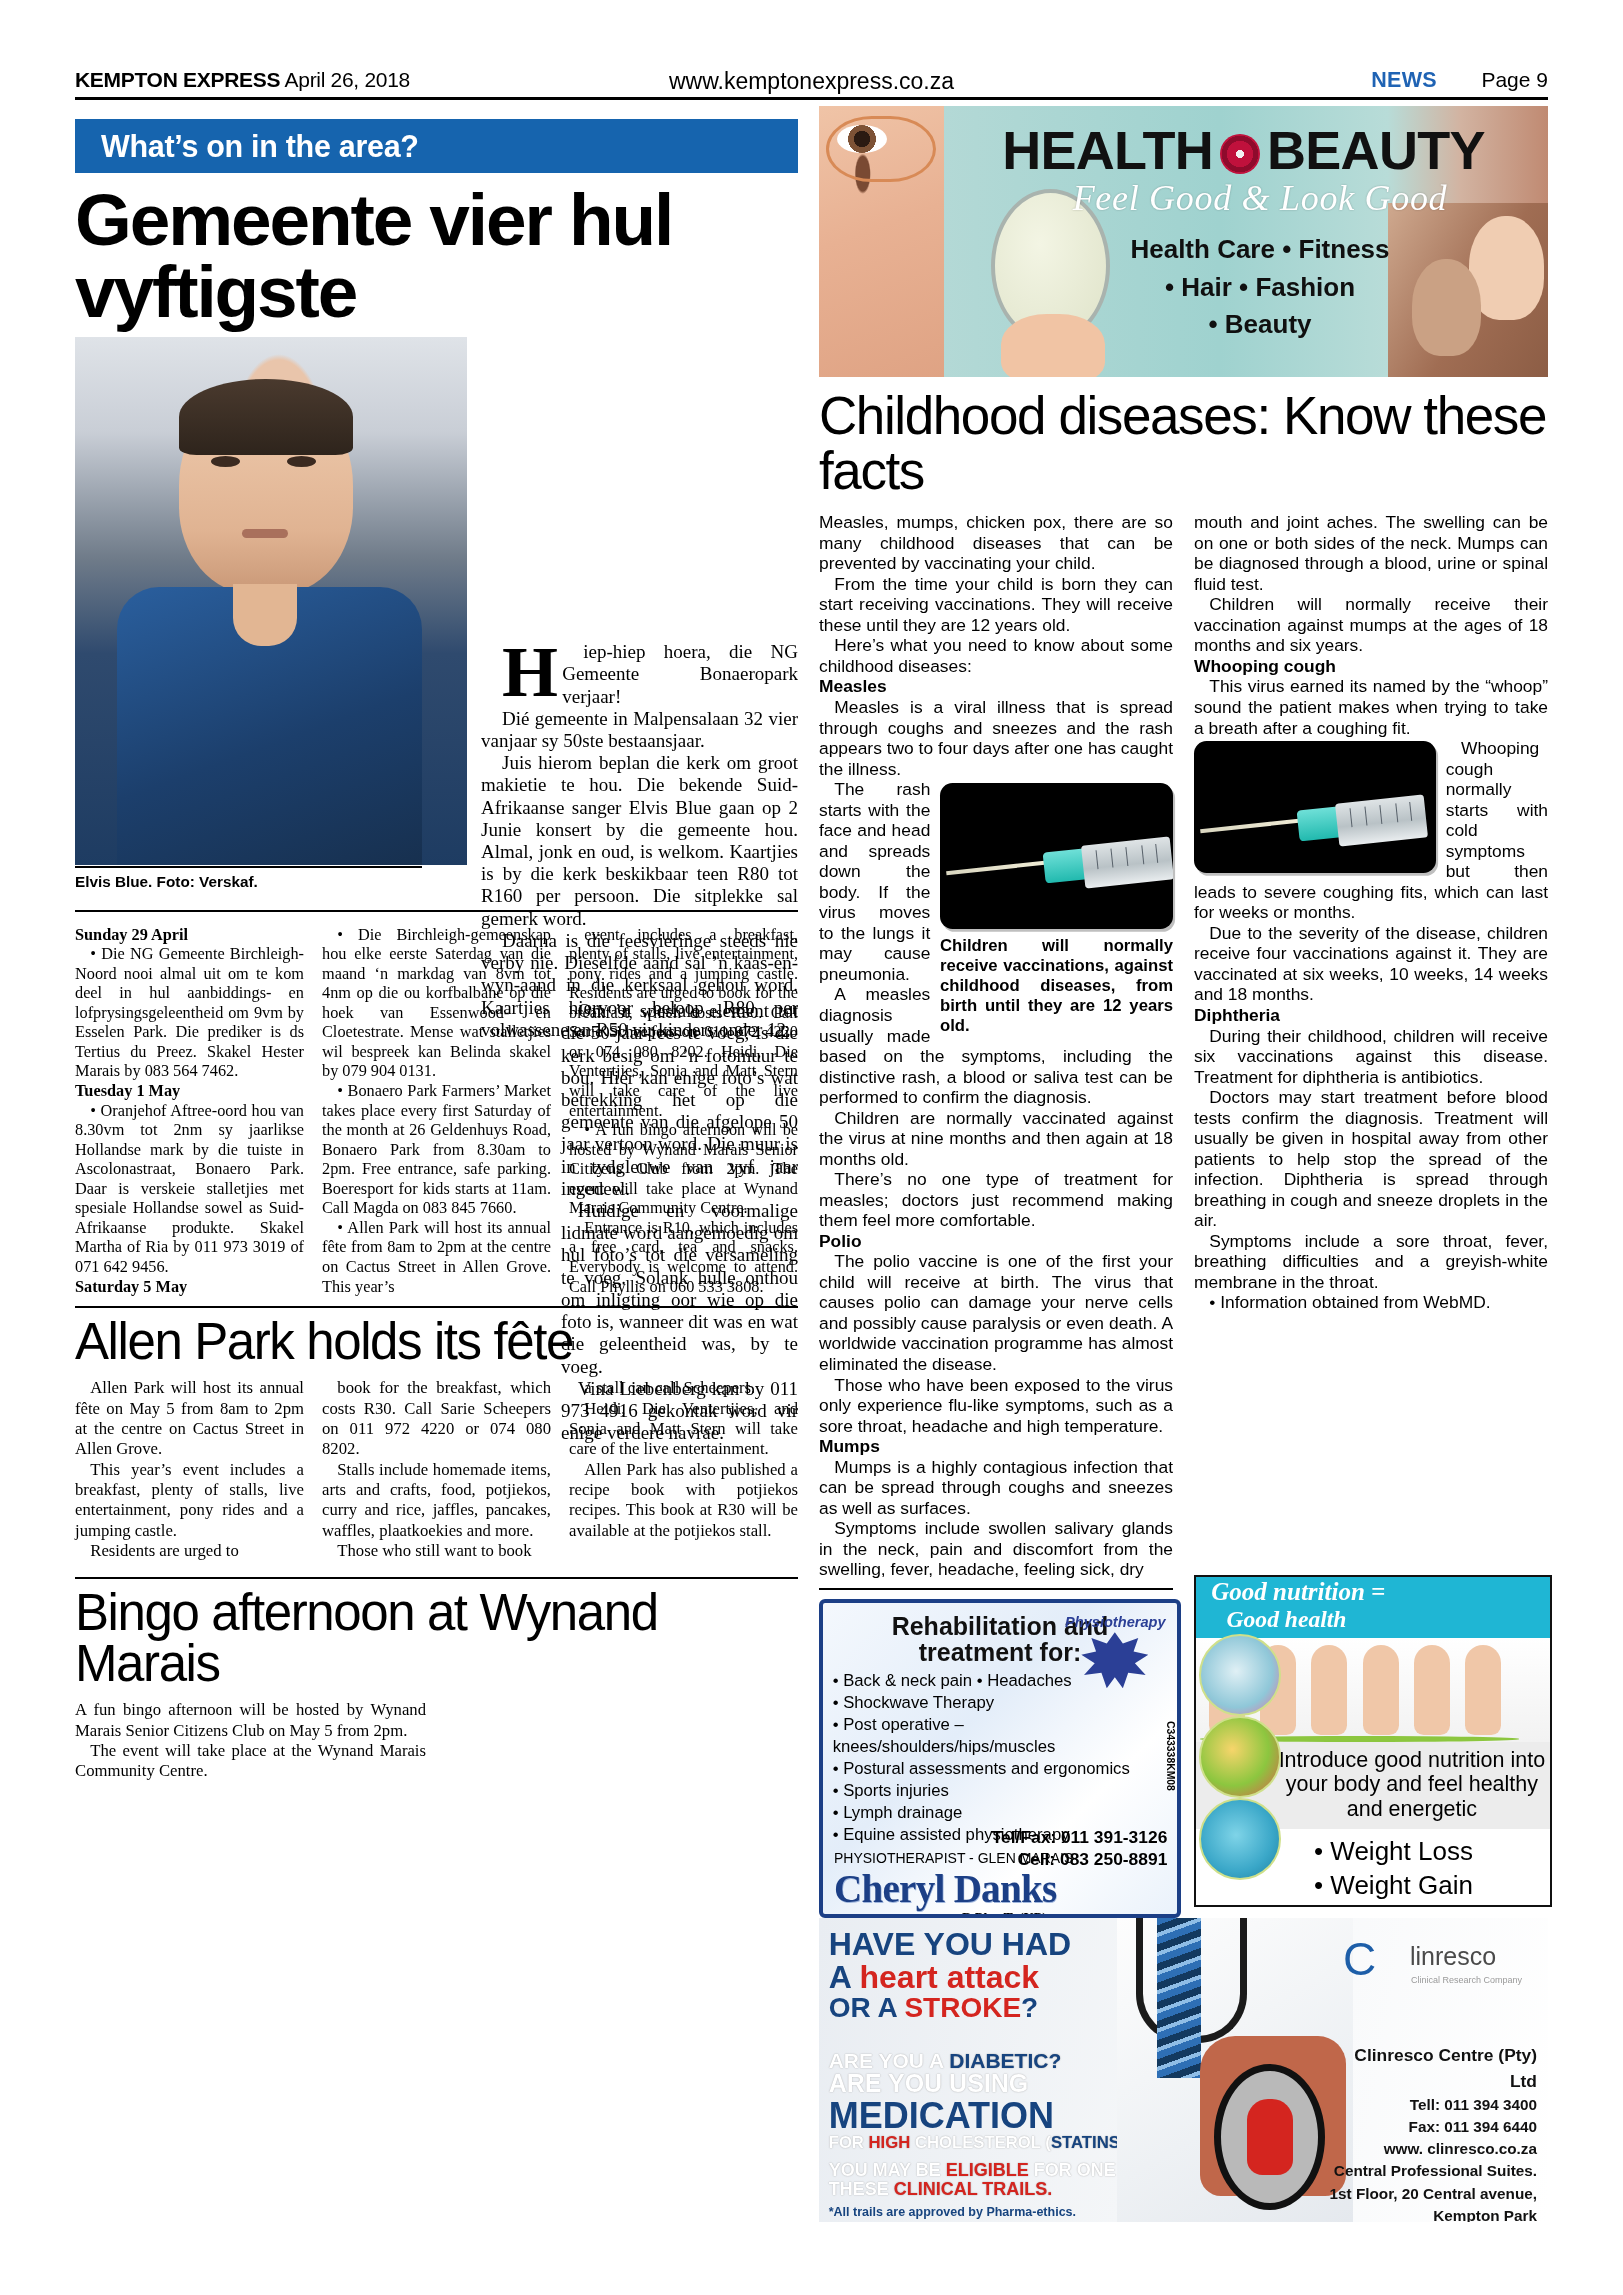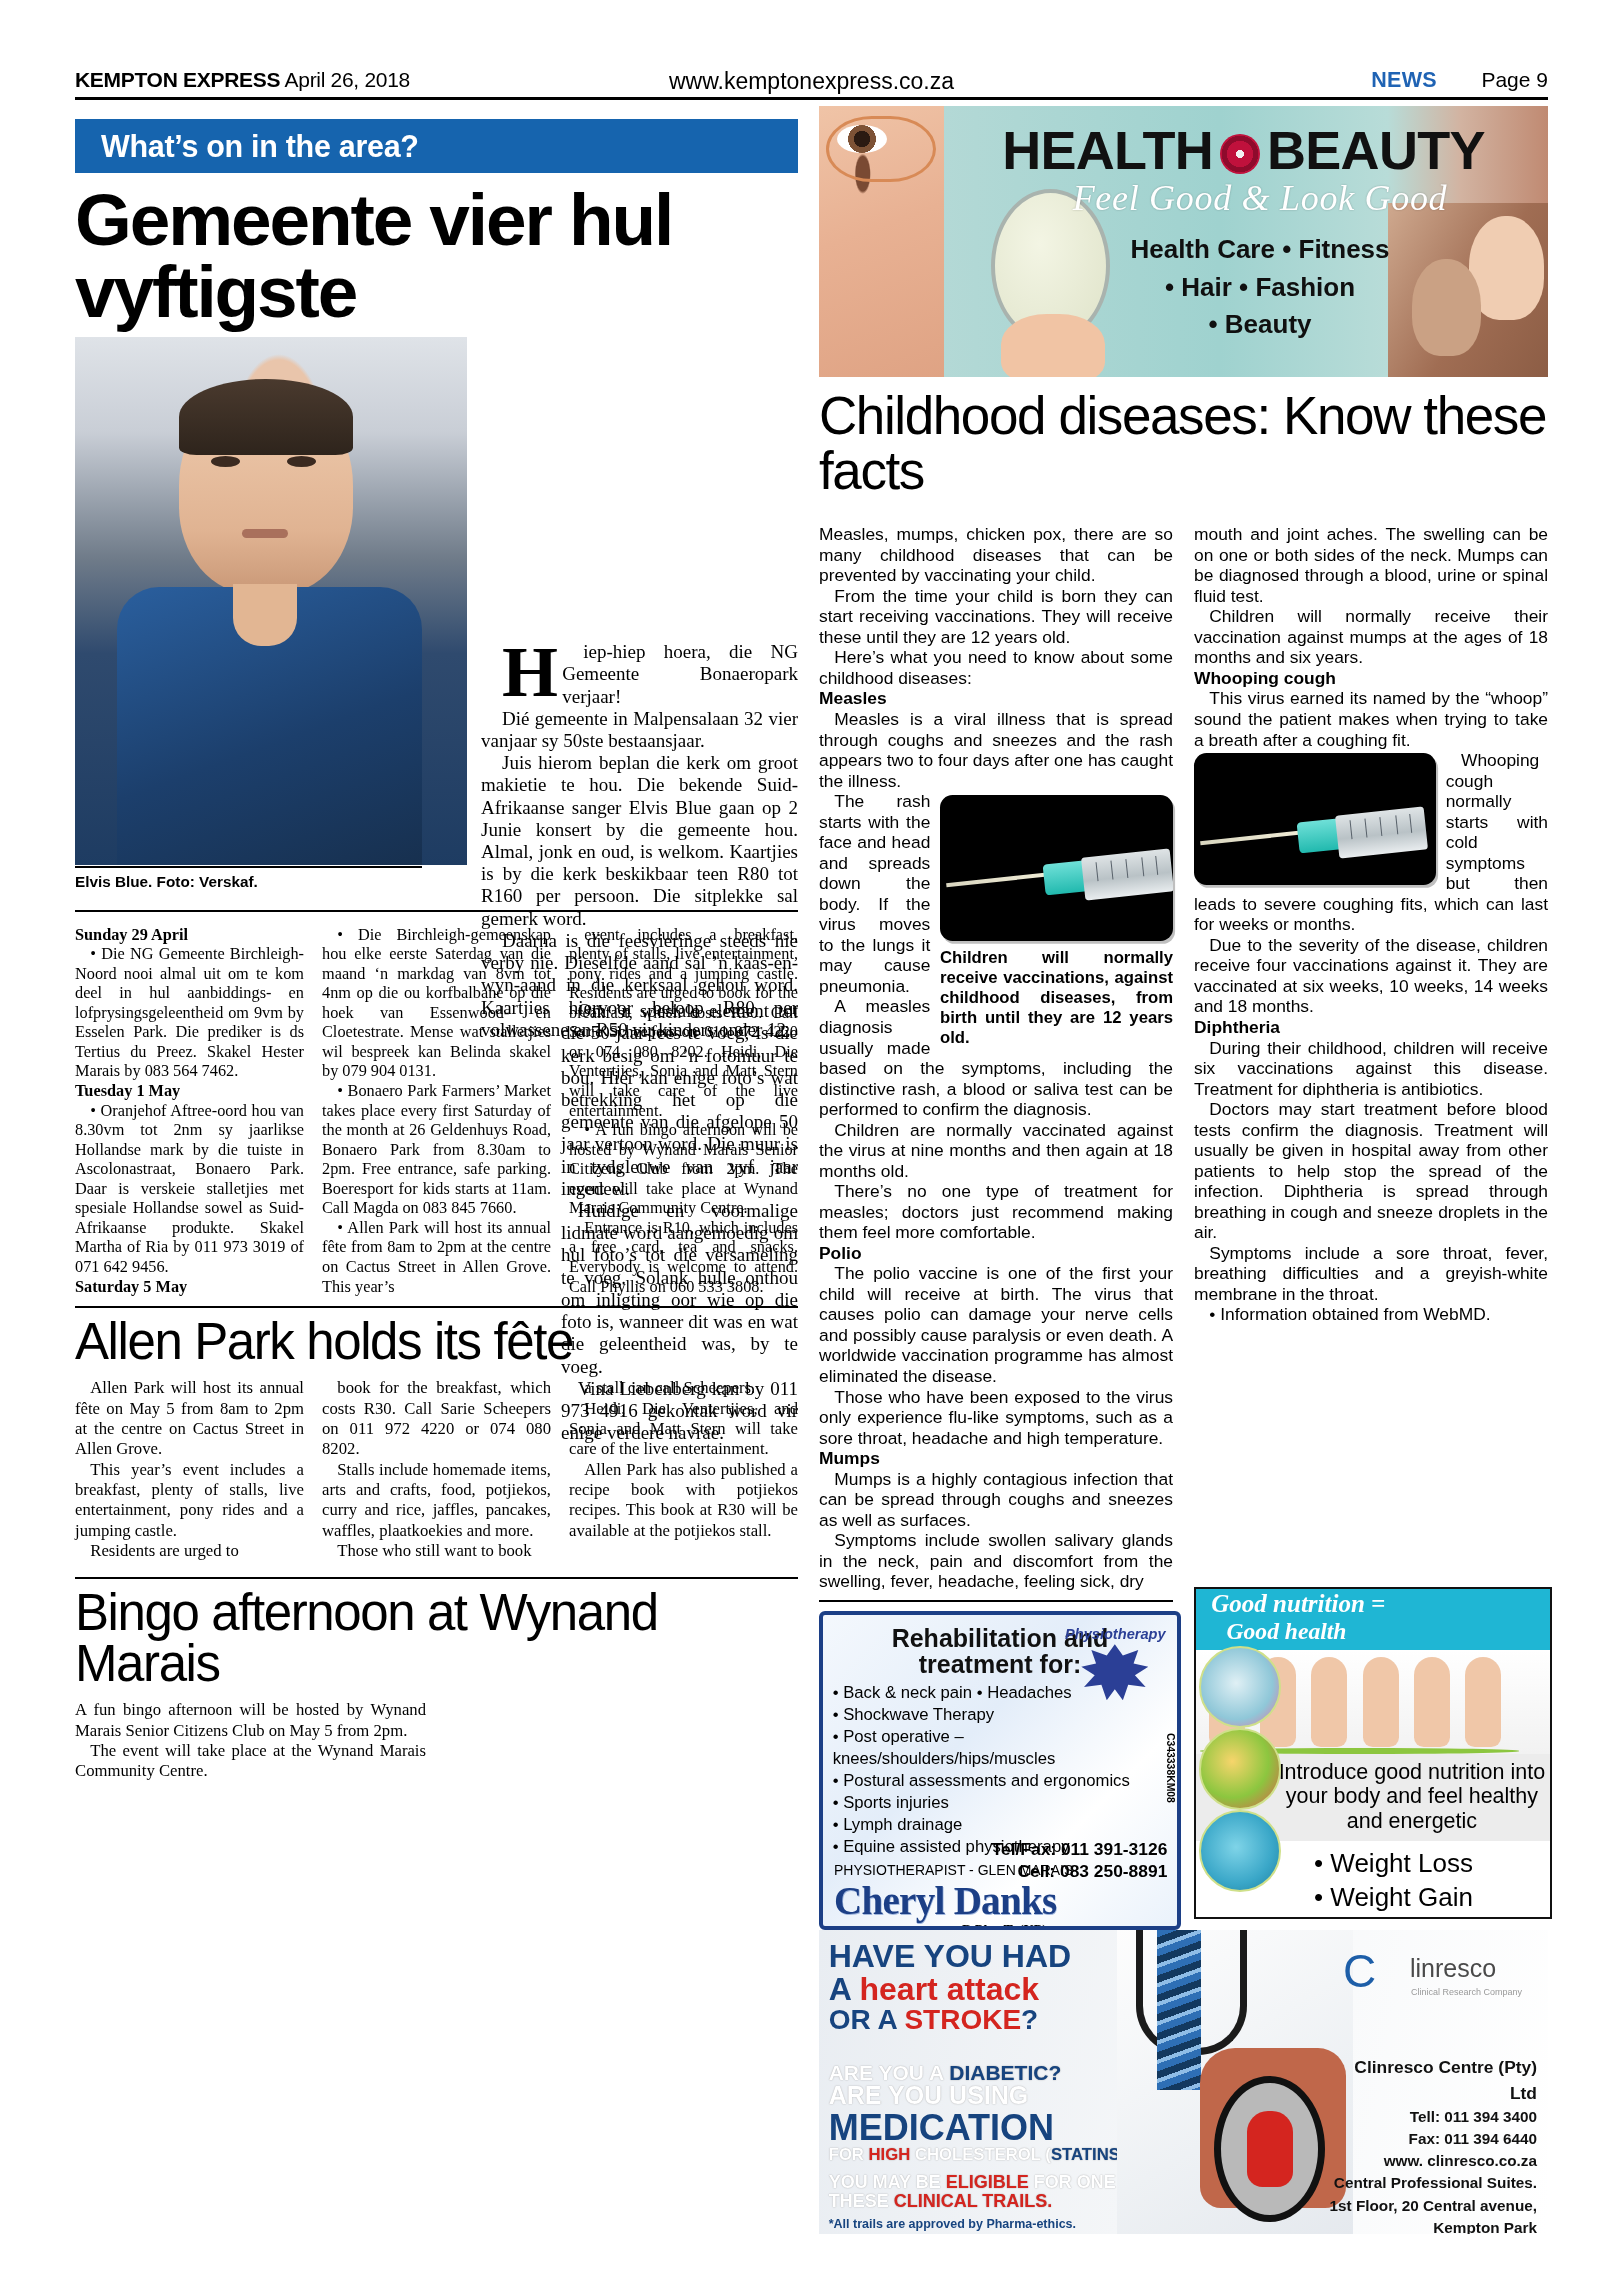--- a/index.html
+++ b/index.html
@@ -77,21 +77,21 @@
     text-shadow:0 0 2.1px rgba(0,0,0,.25);}
   .hb-list{position:absolute;left:292px;top:125px;width:298px;text-align:center;
     font-family:"Liberation Sans",sans-serif;font-weight:700;font-size:26px;line-height:1.45;color:#101010;}
   .hb-models{position:absolute;right:0;top:97px;width:160px;height:174px;
     background:linear-gradient(120deg,#cfa98f,#a06d53 55%,#8c5d45);}
   .hb-m1{position:absolute;right:4.2px;top:12.5px;width:75px;height:104px;border-radius:48% 48% 40% 40%;background:#f0cdb2;}
   .hb-m2{position:absolute;right:67px;top:56px;width:69px;height:97px;border-radius:48% 48% 40% 40%;background:#caa184;}
 
   .hb-head{font-family:"Liberation Sans",sans-serif;font-size:53px;letter-spacing:-1.4px;line-height:1.04;margin:11px 0 7px;}
 
-  .hcols{display:flex;gap:21px;margin-top:26px;}
+  .hcols{display:flex;gap:21px;margin-top:14px;}
   .hcol{width:354px;font-family:"Liberation Sans",sans-serif;font-size:17.4px;line-height:1.18;text-align:justify;}
   .hcol p{margin:0;text-indent:15.3px;}
   .hcol p.sub{font-weight:700;text-indent:0;}
   .hcol p.flat{text-indent:0;}
 
   .needle-fig{float:right;width:233px;margin:4.2px 0 2.8px 9.7px;}
   .needle-img{width:233px;height:146px;background:#000;border-radius:12.5px;position:relative;overflow:hidden;
     box-shadow:2.1px 2.8px 0 rgba(0,0,0,.25);}
   .needle-shaft{position:absolute;left:5.6px;top:82px;width:118px;height:3.5px;background:linear-gradient(90deg,#d9d6c0,#f3efd9);transform:rotate(-6deg);}
   .needle-hub{position:absolute;left:104px;top:67px;width:50px;height:30.5px;border-radius:4.2px;background:linear-gradient(180deg,#6fe0d8,#21b9ae);transform:rotate(-6deg);}

